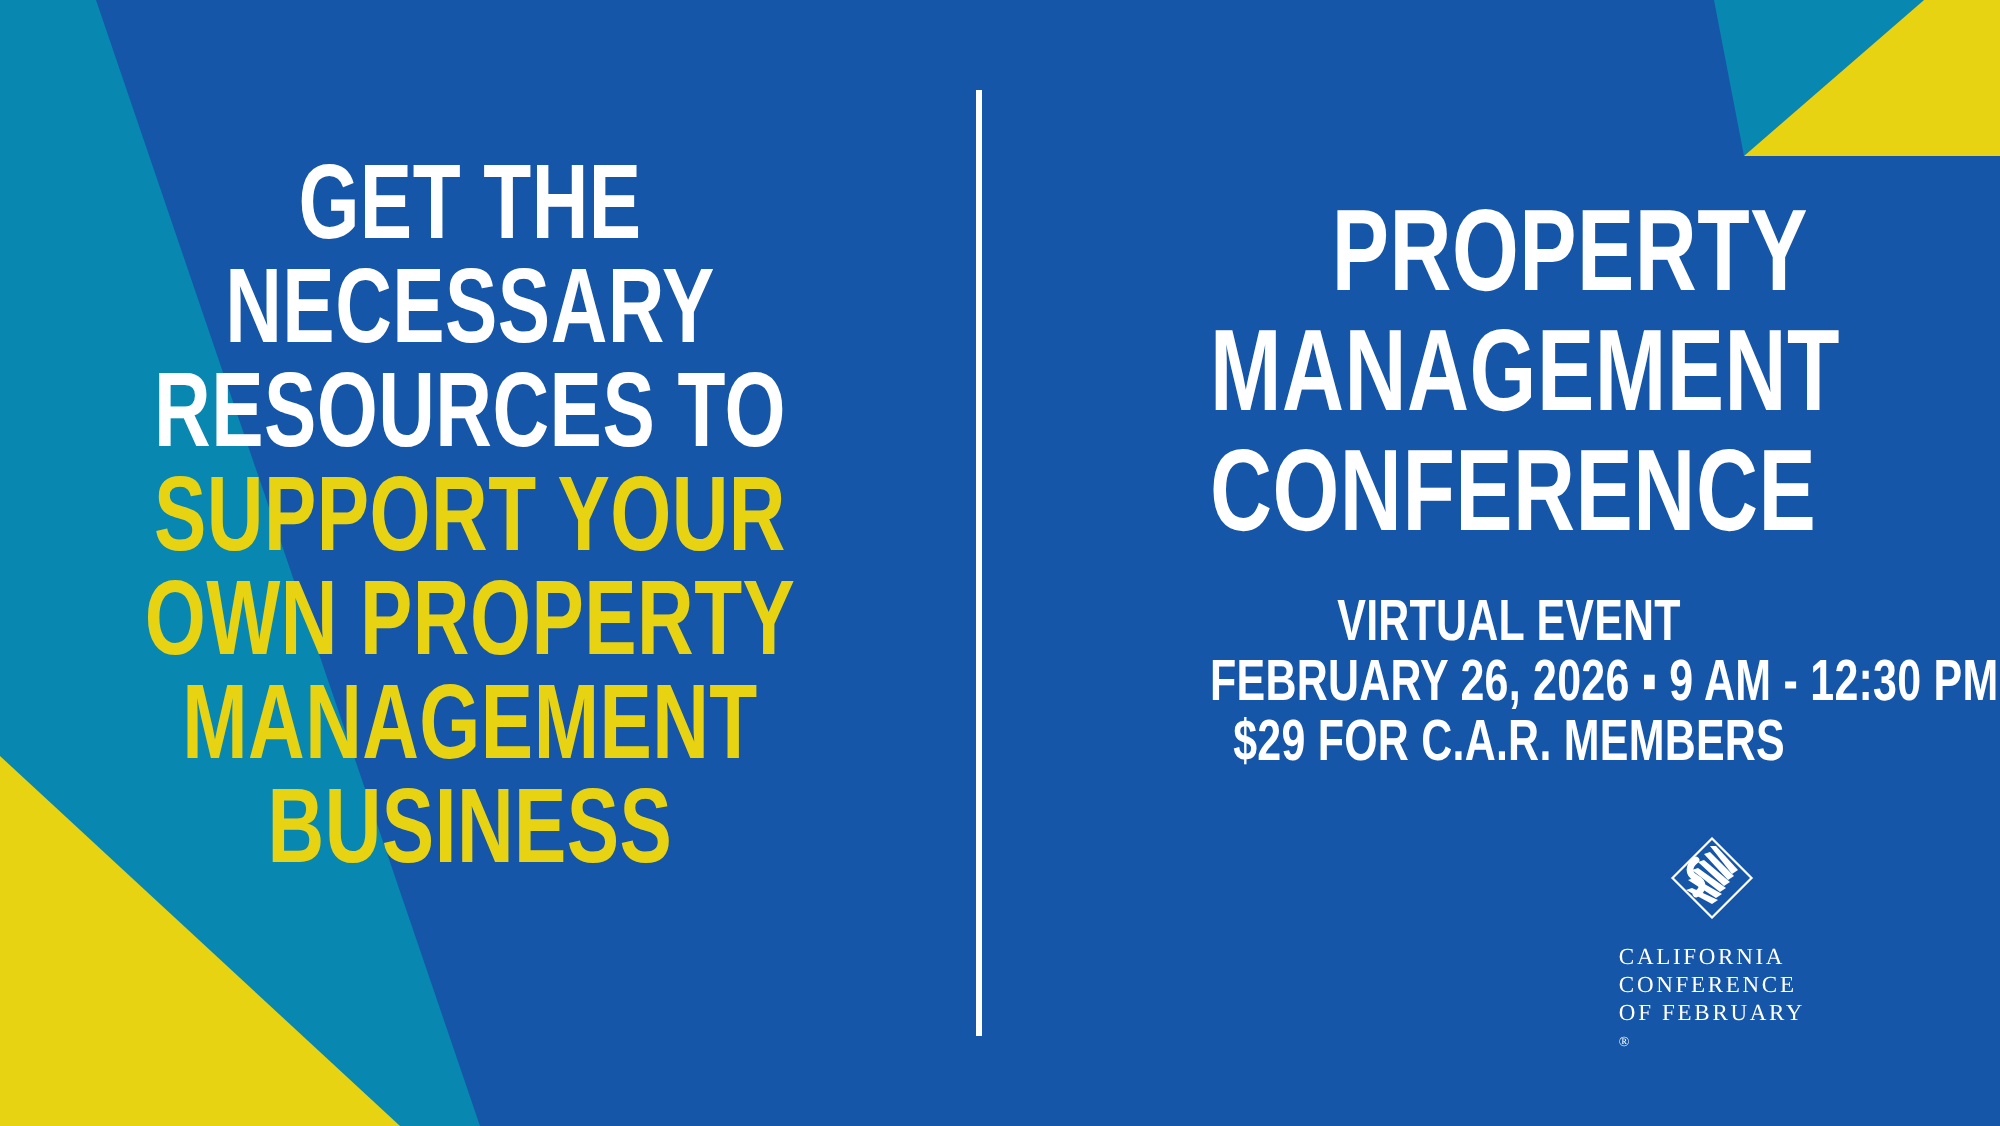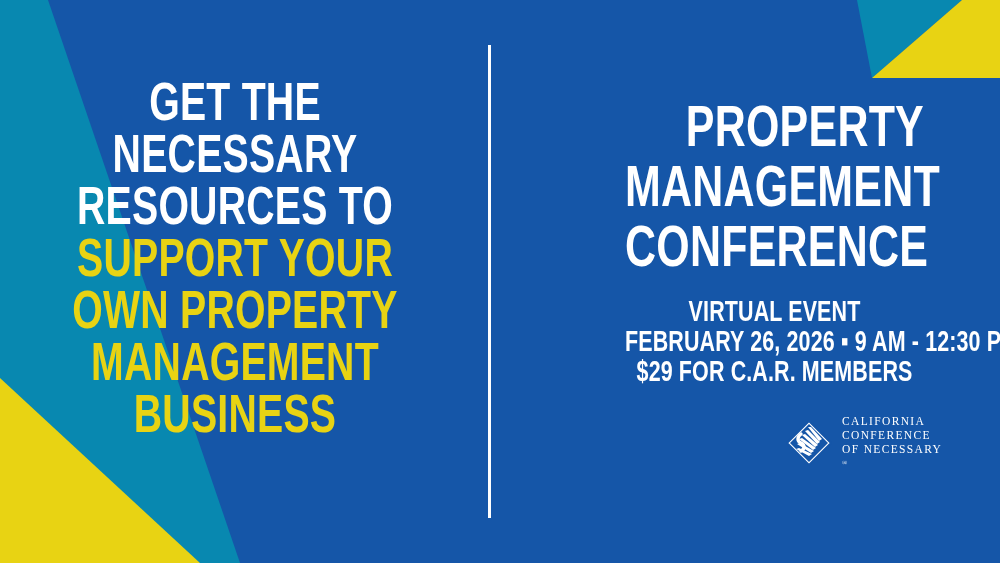--- a/index.html
+++ b/index.html
@@ -60,21 +60,21 @@
     font-size: 53px;
     line-height: 52px;
     height: 52px;
   }
   #left-block .hl-line.white { color: #ffffff; }
   #left-block .hl-line.yellow { color: #e8d313; }
 
   
   #right-block {
     position: absolute;
-    left: 520px;
+    left: 500px;
     top: 96px;
     width: 404px;
     text-align: right;
   }
   #right-block .title-line {
     display: block;
     color: #ffffff;
     font-size: 58px;
     line-height: 60px;
     height: 60px;
@@ -96,20 +96,21 @@
   
   #logo {
     position: absolute;
     left: 786px;
     top: 416px;
     width: 140px;
     height: 54px;
     display: flex;
     align-items: center;
     gap: 10px;
+    flex-direction: column;
   }
   #logo-mark {
     width: 46px;
     height: 46px;
     flex: 0 0 46px;
   }
   #logo-text {
     color: #ffffff;
     font-family: "Liberation Serif", "DejaVu Serif", serif;
     font-size: 11.5px;
@@ -176,17 +177,17 @@
         <polygon points="13,19 16,18 30,28 27,30"></polygon>
         <polygon points="11,24 14,23 28,31 25,33"></polygon>
         <polygon points="10,29 13,28 26,34 23,36"></polygon>
       </g>
 
       <path d="M15,14 C11,17 11,21 15,23 C19,25 19,29 15,31" fill="none" stroke="#ffffff" stroke-width="3.4" stroke-linecap="round"></path>
     </svg>
     <div id="logo-text">
       <span>CALIFORNIA</span>
       <span>CONFERENCE</span>
-      <span><span>OF NECESSARY</span><span class="reg">®</span></span>
+      <span><span>OF FEBRUARY</span><span class="reg">®</span></span>
     </div>
   </div>
 
 </div>
 
 </body></html>

